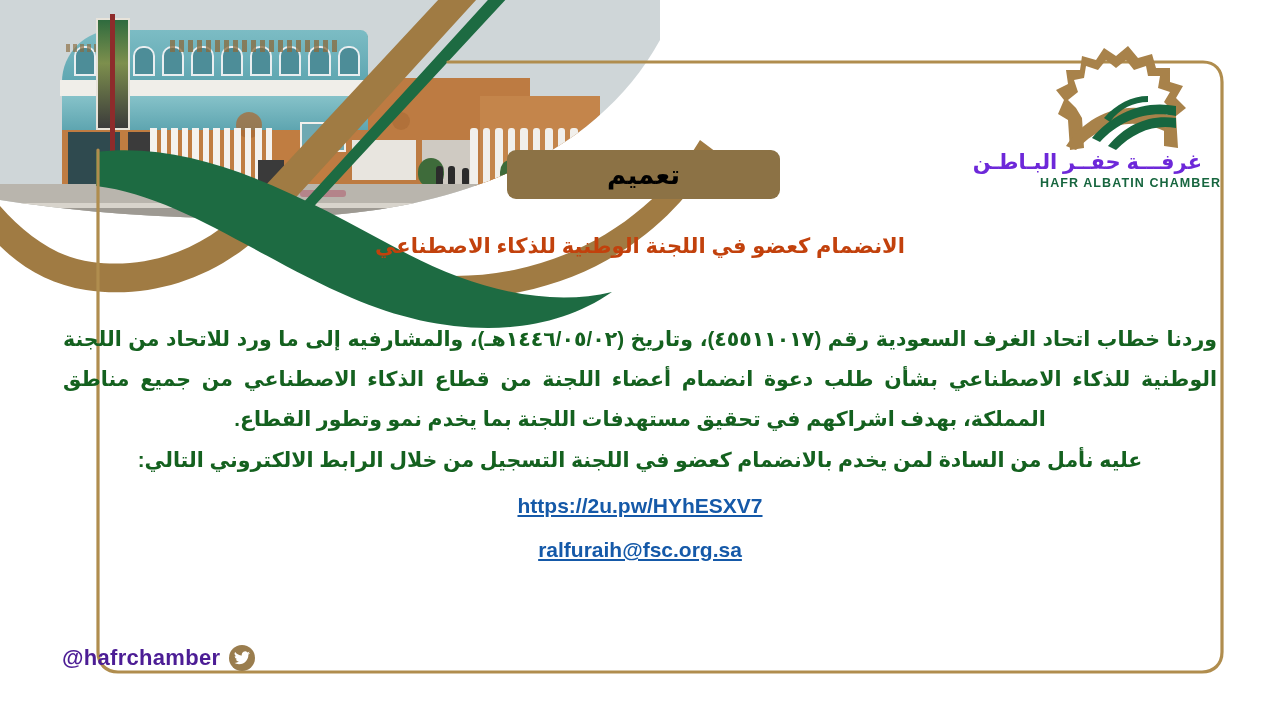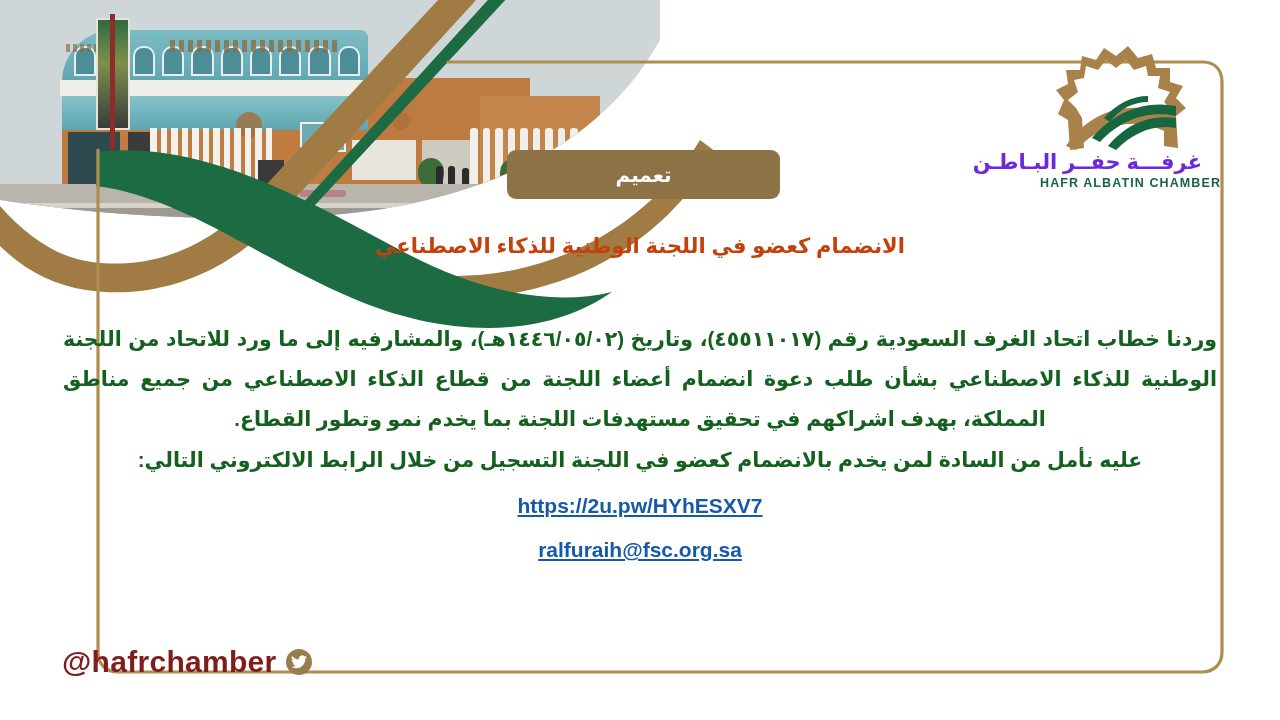--- a/index.html
+++ b/index.html
@@ -161,22 +161,22 @@
     top: 150px;
     width: 273px;
     height: 49px;
     background: #8c7245;
     border-radius: 9px;
     display: flex;
     align-items: center;
     justify-content: center;
   }
   .pill-label {
-    color: #ffffff;
-    font-size: 20px;
+    color: #000000;
+    font-size: 26px;
     font-weight: bold;
     letter-spacing: 1px;
     line-height: 1;
   }
 
   
   .logo {
     position: absolute;
     left: 1040px;
     top: 42px;
@@ -256,22 +256,22 @@
     display: flex;
     align-items: center;
     gap: 9px;
   }
   .tw-icon {
     width: 26px; height: 26px; border-radius: 50%;
     background: #9a7d4e;
     display: flex; align-items: center; justify-content: center;
   }
   .handle {
-    color: #7f1d1d;
-    font-size: 30px;
+    color: #4c1d95;
+    font-size: 22px;
     font-weight: bold;
     direction: ltr;
     letter-spacing: .3px;
   }
 </style>
 </head>
 <body>
 
 <div id="page">
 

